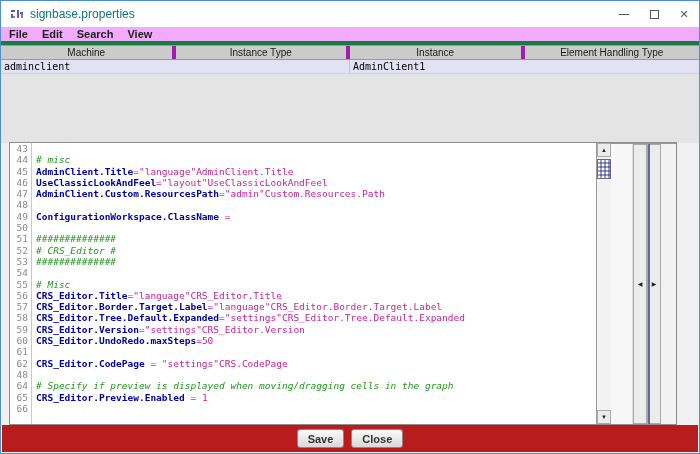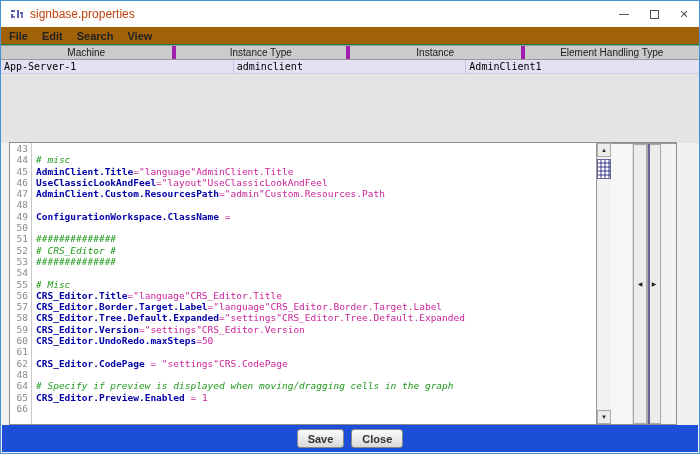--- a/index.html
+++ b/index.html
@@ -11,32 +11,32 @@
     border: 1px solid #4a90d2; background: #f0f0f0;
     display: flex; flex-direction: column;
   }
 
   
   .titlebar {
     height: 26px; background: #ffffff; display: flex; align-items: center;
     padding-left: 9px; flex: 0 0 auto;
   }
   .app-icon { width: 14px; height: 14px; margin-right: 6px; flex: 0 0 auto; }
-  .title-text { font-size: 12px; color: #c2410c; }
+  .title-text { font-size: 12px; color: #0f766e; }
   .win-controls { margin-left: auto; display: flex; height: 100%; }
   .win-btn {
     width: 30px; height: 100%; display: flex; align-items: center; justify-content: center;
     color: #555; font-size: 11px; cursor: default;
   }
   .win-btn .box { width: 9px; height: 9px; border: 1px solid #555; display: inline-block; }
   .win-btn .minus { width: 10px; height: 1px; background: #555; display: inline-block; }
 
   
   .menubar {
-    height: 18px; background: #a16207; border-bottom: 1px solid #15803d;
+    height: 18px; background: #f0abfc; border-bottom: 4px solid #15803d;
     display: flex; align-items: center; padding-left: 8px; flex: 0 0 auto;
   }
   .menu-item {
     font-size: 11px; font-weight: bold; color: #222; padding: 0 8px 0 0;
     margin-right: 6px;
   }
 
   
   .table-area { flex: 0 0 auto; border-top: 1px solid #9a9a9a; }
   .tbl-header { display: flex; height: 14px; background: #cbcbcb; border-bottom: 1px solid #9a9a9a; }
@@ -99,21 +99,21 @@
   }
   .v-thumb { position: absolute; left: 0; right: 0; top: 2px; height: 20px; }
   .h-corner-left { flex: 0 0 22px; background: #f7f7f7; border-right: 1px solid #ddd; }
   .h-track { flex: 1 1 auto; position: relative; }
   .h-thumb { position: absolute; top: 0; bottom: 0; left: 1px; right: 14px; }
   .h-corner-right { flex: 0 0 15px; background: #f2f2f2; }
 
   
   .bottom-bar {
     position: absolute; left: 1px; right: 1px; bottom: 1px; top: 424px;
-    background: #1d4ed8; display: flex; align-items: center; justify-content: center; gap: 7px;
+    background: #b91c1c; display: flex; align-items: center; justify-content: center; gap: 7px;
   }
   .btn {
     min-width: 46px; height: 19px; padding: 0 10px;
     background: linear-gradient(#fbfbfb, #d9d9d9);
     border: 1px solid #8a8a8a; border-radius: 3px;
     font-family: "Liberation Sans", sans-serif; font-size: 11px; font-weight: bold; color: #333;
   }
 </style>
 </head>
 <body>
@@ -150,21 +150,20 @@
 
   <div class="table-area">
     <div class="tbl-header">
         <div class="hcell">Machine</div>
         <div class="hcell">Instance Type</div>
         <div class="hcell">Instance</div>
         <div class="hcell">Element Handling Type</div>
       </div>
     <div class="tbl-rows">
         <div class="tbl-row">
-          <div class="cell">App-Server-1</div>
           <div class="cell">adminclient</div>
           <div class="cell">AdminClient1</div>
         </div>
       </div>
     <div class="tbl-empty"></div>
   </div>
 
   <div class="editor-pane">
     <div class="editor-main">
       <div class="gutter">

